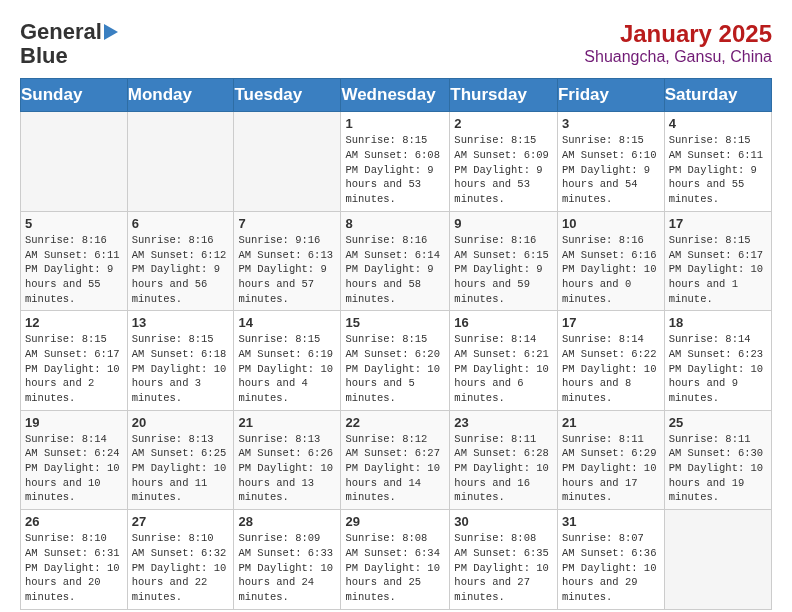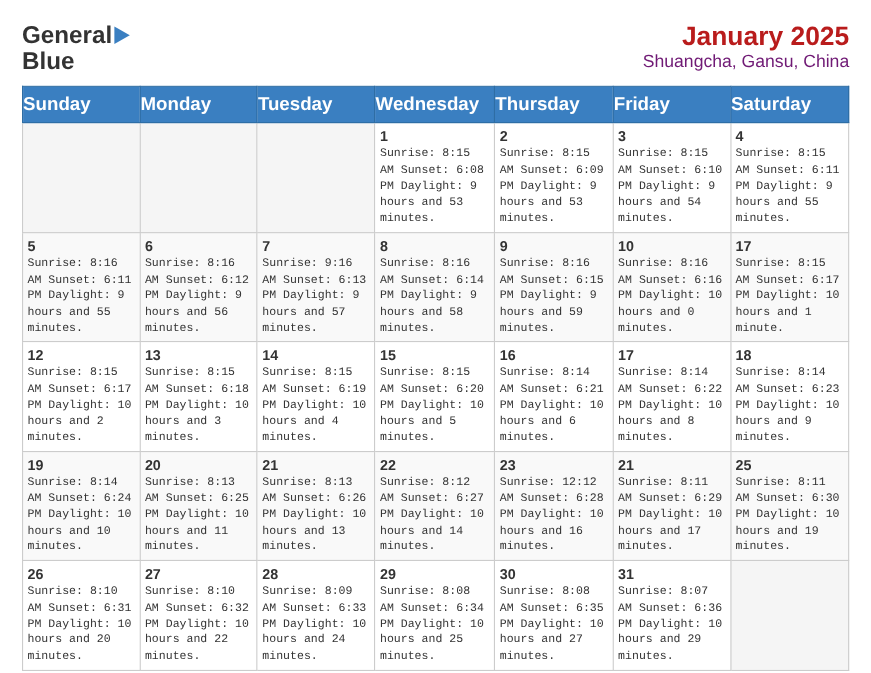--- a/index.html
+++ b/index.html
@@ -263,21 +263,21 @@
 Daylight: 10 hours and 13 minutes.</div>
         </td>
         <td>
           <span class="day-number">22</span>
           <div class="day-info">Sunrise: 8:12 AM
 Sunset: 6:27 PM
 Daylight: 10 hours and 14 minutes.</div>
         </td>
         <td>
           <span class="day-number">23</span>
-          <div class="day-info">Sunrise: 12:12 AM
+          <div class="day-info">Sunrise: 8:11 AM
 Sunset: 6:28 PM
 Daylight: 10 hours and 16 minutes.</div>
         </td>
         <td>
           <span class="day-number">21</span>
           <div class="day-info">Sunrise: 8:11 AM
 Sunset: 6:29 PM
 Daylight: 10 hours and 17 minutes.</div>
         </td>
         <td>

